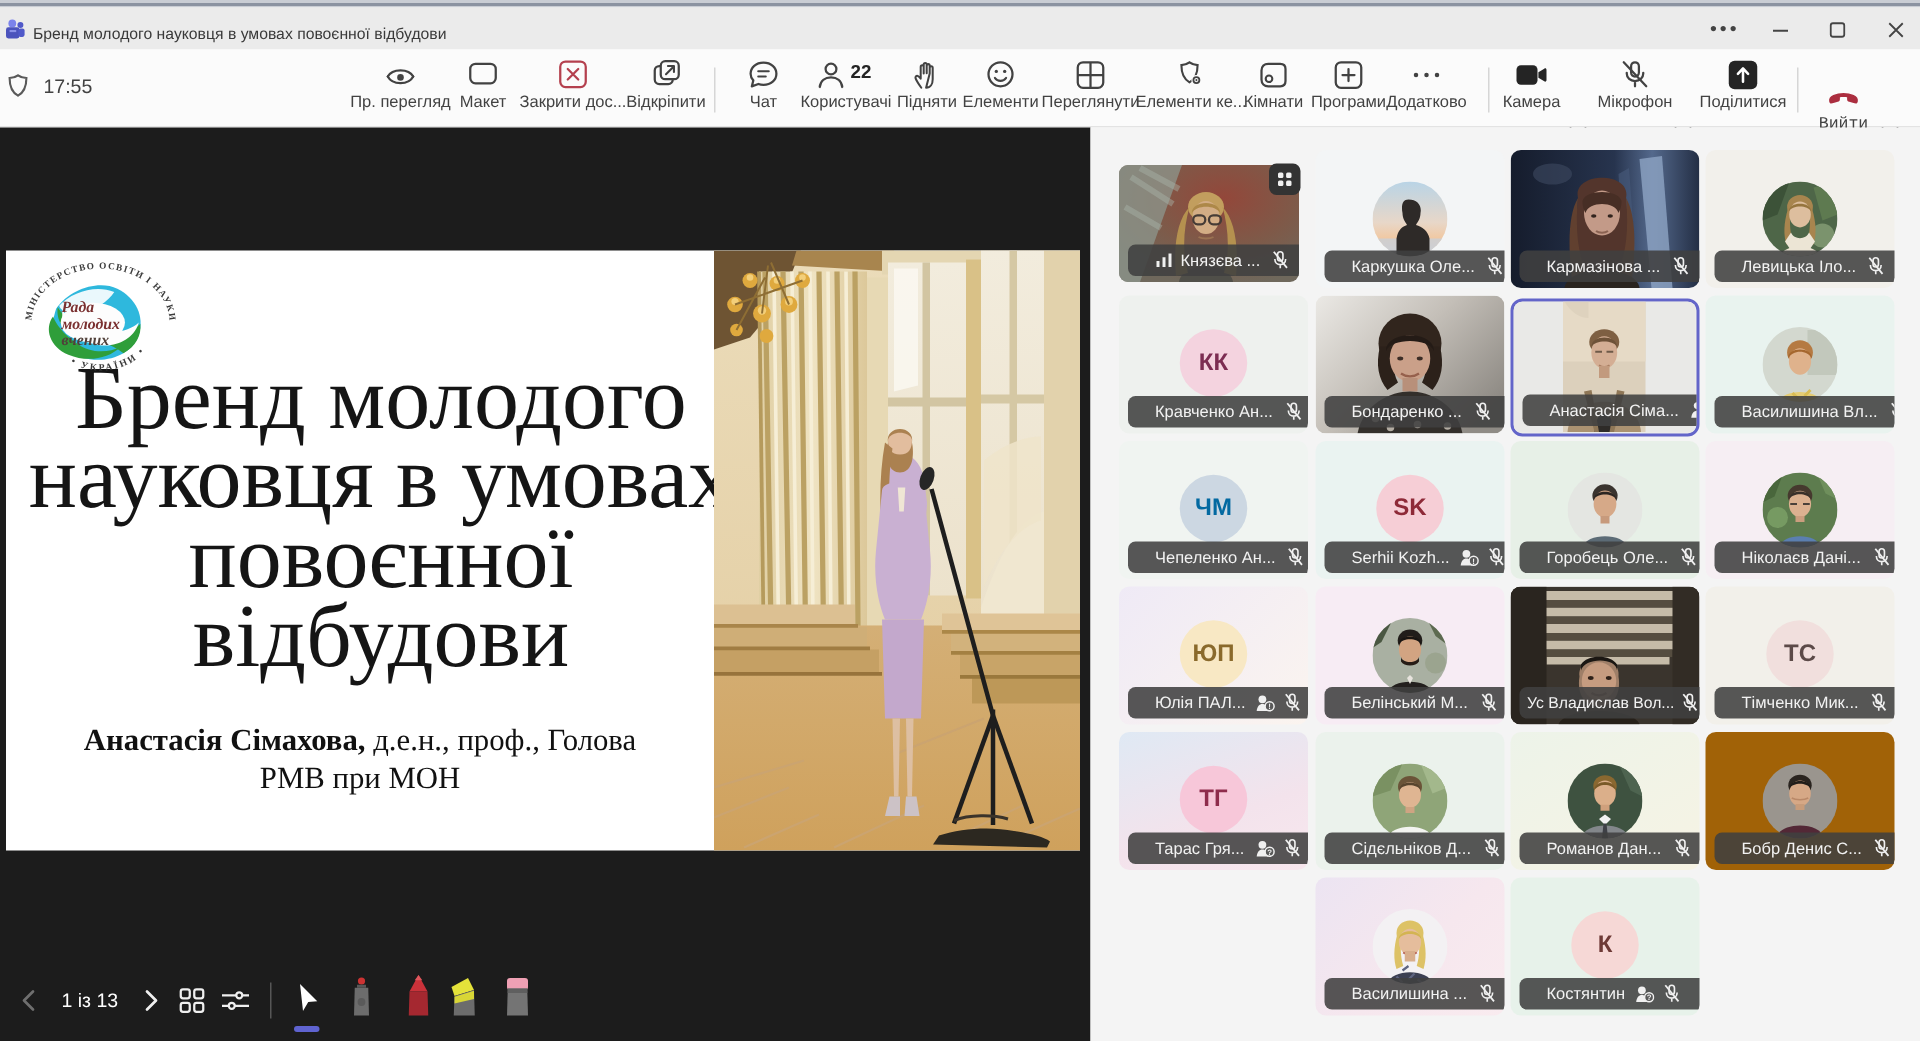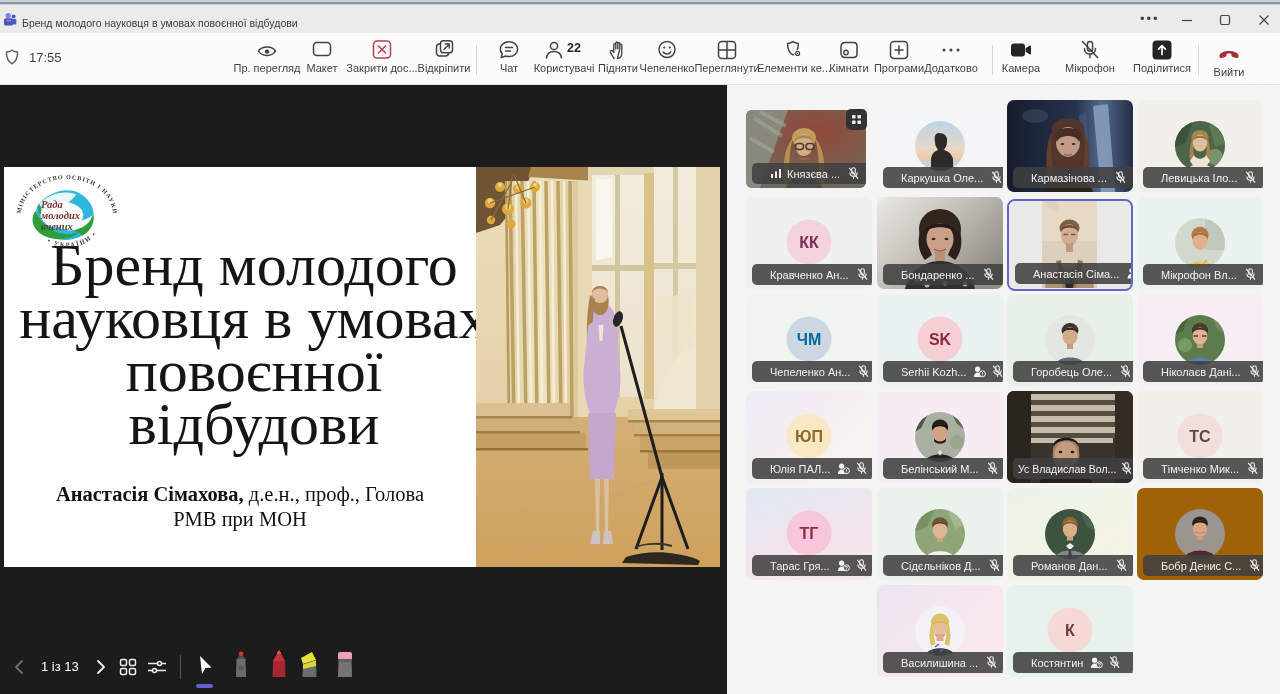--- a/index.html
+++ b/index.html
@@ -118,21 +118,21 @@
         </svg>
       <div class="lbl">Підняти</div>
     </div>
     <div class="tbtn" style="left:632px;top:7px;width:70px;">
       <svg width="24" height="20" viewBox="0 0 24 20">
           <circle cx="12" cy="9.5" r="8" fill="none" stroke="#424242" stroke-width="1.5"></circle>
           <circle cx="9.2" cy="7.6" r="1.1" fill="#424242"></circle>
           <circle cx="14.8" cy="7.6" r="1.1" fill="#424242"></circle>
           <path d="M8.3 12 C10 14.6 14 14.6 15.7 12" fill="none" stroke="#424242" stroke-width="1.5" stroke-linecap="round"></path>
         </svg>
-      <div class="lbl">Чепеленко</div>
+      <div class="lbl">Елементи</div>
     </div>
     <div class="tbtn" style="left:687px;top:7px;width:80px;">
       <svg width="24" height="20" viewBox="0 0 24 20">
           <rect x="3.5" y="1.5" width="17" height="17" rx="3.5" fill="none" stroke="#424242" stroke-width="1.5"></rect>
           <path d="M12 1.5 L12 18.5 M3.5 10 L20.5 10" stroke="#424242" stroke-width="1.5"></path>
         </svg>
       <div class="lbl">Переглянути</div>
     </div>
     <div class="tbtn" style="left:752px;top:7px;width:84px;">
       <svg width="24" height="20" viewBox="0 0 24 20">
@@ -188,21 +188,21 @@
         <path d="M2 2.5 L7 7.5 L12 2.5" fill="none" stroke="#424242" stroke-width="1.4" stroke-linecap="round" stroke-linejoin="round"></path>
       </svg>
     <div class="tbtn" style="left:1124px;top:7px;width:76px;">
       <svg width="24" height="20" viewBox="0 0 24 20">
           <rect x="2.5" y="0.5" width="19" height="19" rx="4" fill="#242424"></rect>
           <path d="M12 14.5 L12 6.2 M8.6 9.2 L12 5.6 L15.4 9.2" fill="none" stroke="#fff" stroke-width="1.7" stroke-linecap="round" stroke-linejoin="round"></path>
         </svg>
       <div class="lbl">Поділитися</div>
     </div>
     <div class="vdiv" style="left:1198px;top:12px;height:30px;"></div>
-    <div class="tbtn" style="left:1204px;top:11px;width:50px;">
+    <div class="tbtn" style="left:1204px;top:22px;width:50px;font-family:Liberation Mono, monospace;">
       <svg width="28" height="20" viewBox="0 0 28 20">
           <path d="M4.5 12.8 C4 11 5 9.4 7.2 8.4 C11.3 6.5 16.7 6.5 20.8 8.4 C23 9.4 24 11 23.5 12.8 C23.2 13.9 22.4 14.2 21.3 13.9 L17.8 12.9 C16.9 12.6 16.4 12 16.4 11.1 L16.4 9.9 C14.8 9.5 13.2 9.5 11.6 9.9 L11.6 11.1 C11.6 12 11.1 12.6 10.2 12.9 L6.7 13.9 C5.6 14.2 4.8 13.9 4.5 12.8 Z" fill="#ab2e3f"></path>
         </svg>
       <div class="lbl">Вийти</div>
     </div>
     <svg class="abs" style="left:1253px;top:50px" width="14" height="10" viewBox="0 0 14 10">
         <path d="M2 2.5 L7 7.5 L12 2.5" fill="none" stroke="#424242" stroke-width="1.4" stroke-linecap="round" stroke-linejoin="round"></path>
       </svg>
   </div>
   <div class="abs" id="stage">
@@ -469,21 +469,21 @@
     <div class="avimg"><svg width="50" height="50" viewBox="0 0 50 50">
       <rect width="50" height="50" fill="#d3d8cf"></rect>
       <rect x="30" y="2" width="20" height="30" fill="#c2c8bc"></rect>
       <ellipse cx="25" cy="17" rx="8.6" ry="8.2" fill="#b57a42"></ellipse>
       <ellipse cx="25" cy="23" rx="7.4" ry="8.8" fill="#dfb28c"></ellipse>
       <path d="M17 21 C16.5 13 33.5 13 33 21 C30 15 20 15 17 21 Z" fill="#a5672f"></path>
       <path d="M11 50 C13 41 37 41 39 50 Z" fill="#e5cd74"></path>
       <path d="M20 44 L24 48 M28 46 L32 42" stroke="#d9bd54" stroke-width="2"></path>
     </svg></div>
     <div class="plate">
-        <span class="nm">Мікрофон Вл...</span>
+        <span class="nm">Василишина Вл...</span>
         <svg width="13" height="13" viewBox="0 0 13 13">
           <rect x="4.7" y="0.8" width="3.6" height="6.2" rx="1.8" fill="none" stroke="#f0f0f0" stroke-width="1.1"></rect>
           <path d="M2.9 5.6 C2.9 8 4.5 9.4 6.5 9.4 C8.5 9.4 10.1 8 10.1 5.6 M6.5 9.4 L6.5 11.8" fill="none" stroke="#f0f0f0" stroke-width="1.1"></path>
           <line x1="2.2" y1="0.8" x2="11" y2="11.6" stroke="#f0f0f0" stroke-width="1.2"></line>
         </svg>
       </div>
   </div>
 
   <div class="tile" style="left:746px;top:294px;background:#f0f4f1;">
     <div class="avcirc" style="background:#ccd7e2;color:#0369a1;">ЧМ</div>

